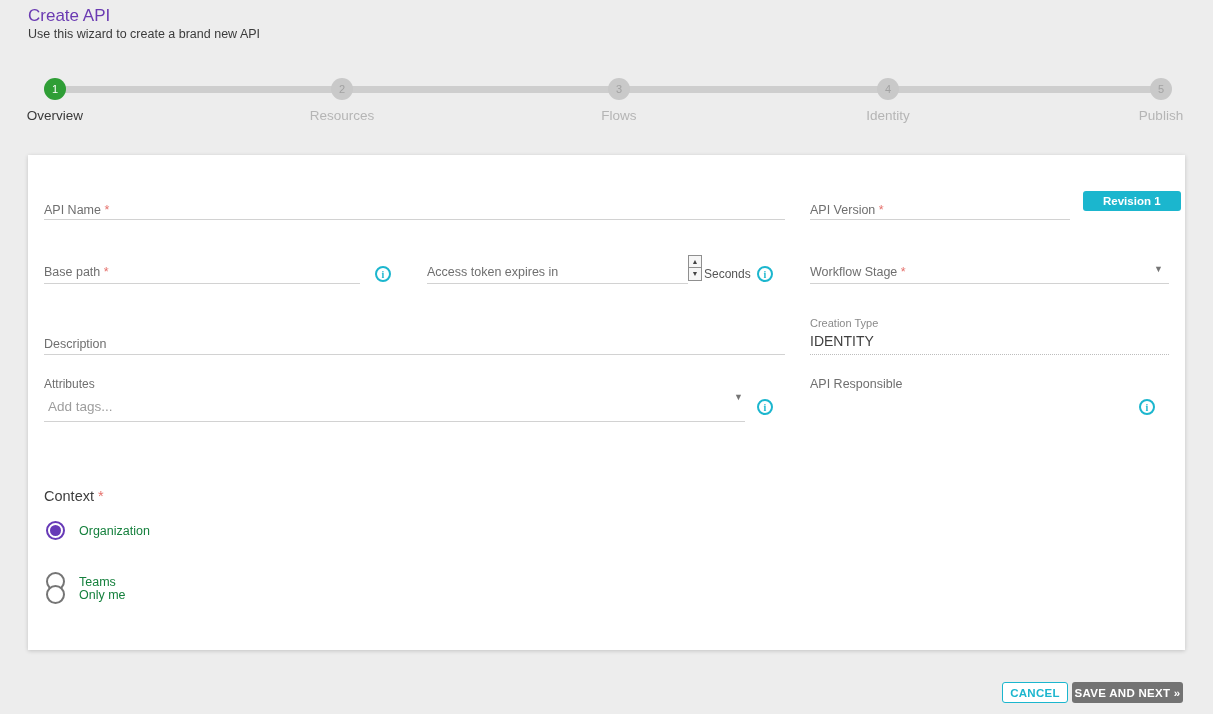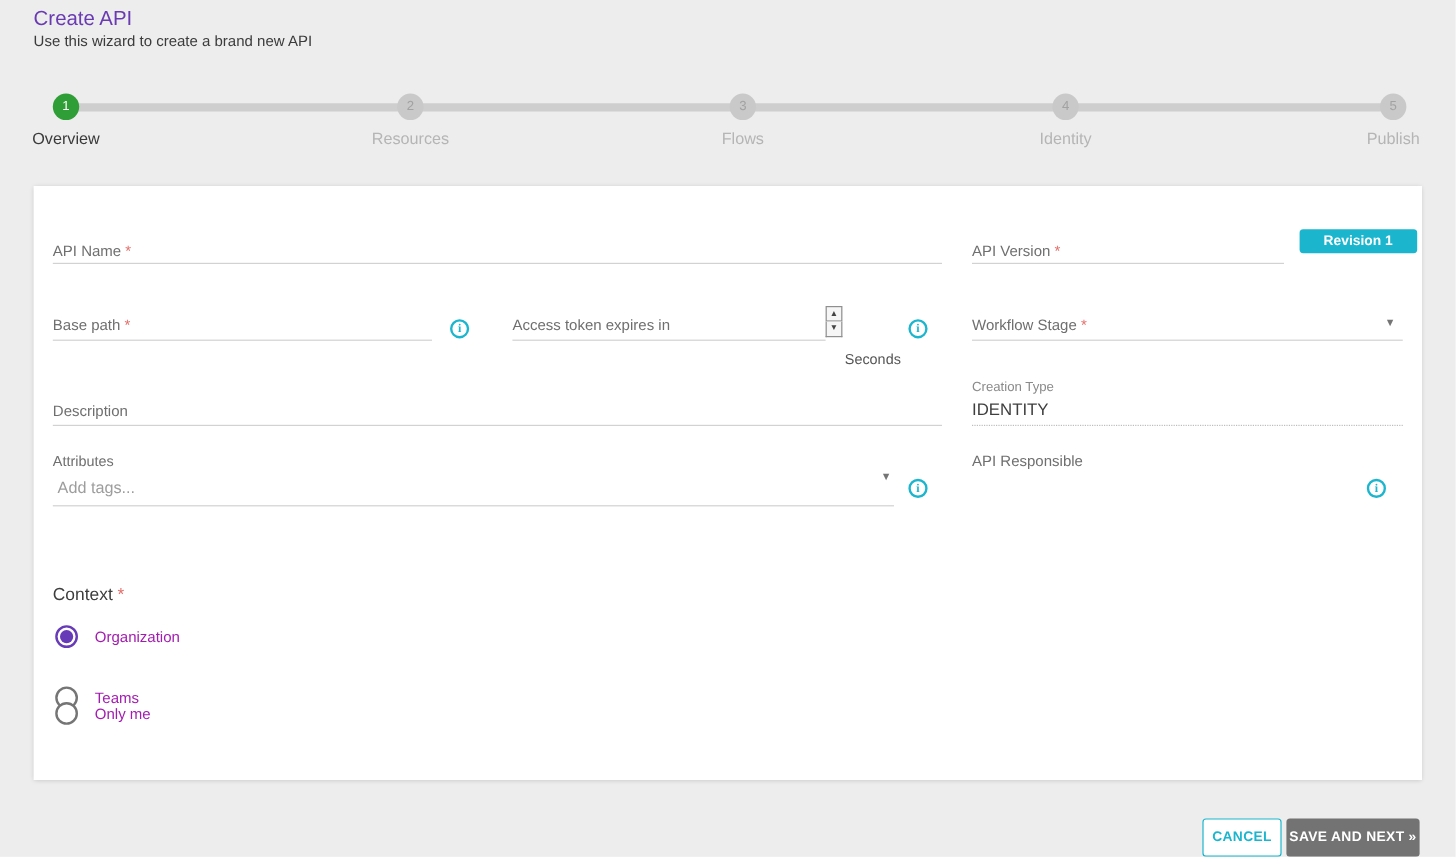--- a/index.html
+++ b/index.html
@@ -50,39 +50,39 @@
     padding:4px 20px; border-radius:3px;
   }
 
   
   .spinner { width:14px; }
   .spin-btn {
     width:14px; height:13px; border:1px solid #8f8f8f; background:#f6f6f6;
     font-size:7px; color:#444; line-height:11px; text-align:center; cursor:pointer;
   }
   .spin-btn + .spin-btn { border-top:none; }
-  .unit-label { font-size:12px; color:#555;margin-top:25px; }
+  .unit-label { font-size:12px; color:#555; }
 
   .small-label { font-size:11px; color:#8a8a8a; }
   .value-text { font-size:14px; color:#3f3f3f; }
   .placeholder-text { font-size:13.5px; color:#9d9d9d; }
 
   
   .context-title { font-size:14.5px; color:#3d3d3d; }
   .radio-row { display:flex; align-items:center; cursor:pointer; }
   .radio-outer {
     width:19px; height:19px; border-radius:50%; border:2px solid #757575;
     display:flex; align-items:center; justify-content:center; background:#fff;
   }
   .radio-outer.selected { border-color:#673ab7; }
   .radio-dot { width:11px; height:11px; border-radius:50%; background:#673ab7; }
-  .radio-label { margin-left:14px; font-size:12.5px; color:#a21caf; }
+  .radio-label { margin-left:14px; font-size:12.5px; color:#15803d; }
 
   
-  .btn { height:32px; border-radius:3px; font-size:11.5px; font-weight:bold;
+  .btn { height:21px; border-radius:3px; font-size:11.5px; font-weight:bold;
          display:flex; align-items:center; justify-content:center; cursor:pointer;
          font-family:"Liberation Sans", sans-serif; letter-spacing:0.3px; }
   .btn-cancel { left:1002px; top:682px; width:66px; background:#fff;
                 border:1px solid #1bb6ce; color:#1bb6ce; }
   .btn-save { left:1072px; top:682px; width:111px; background:#737373;
               border:none; color:#fff; }
 </style>
 </head>
 <body>
 

